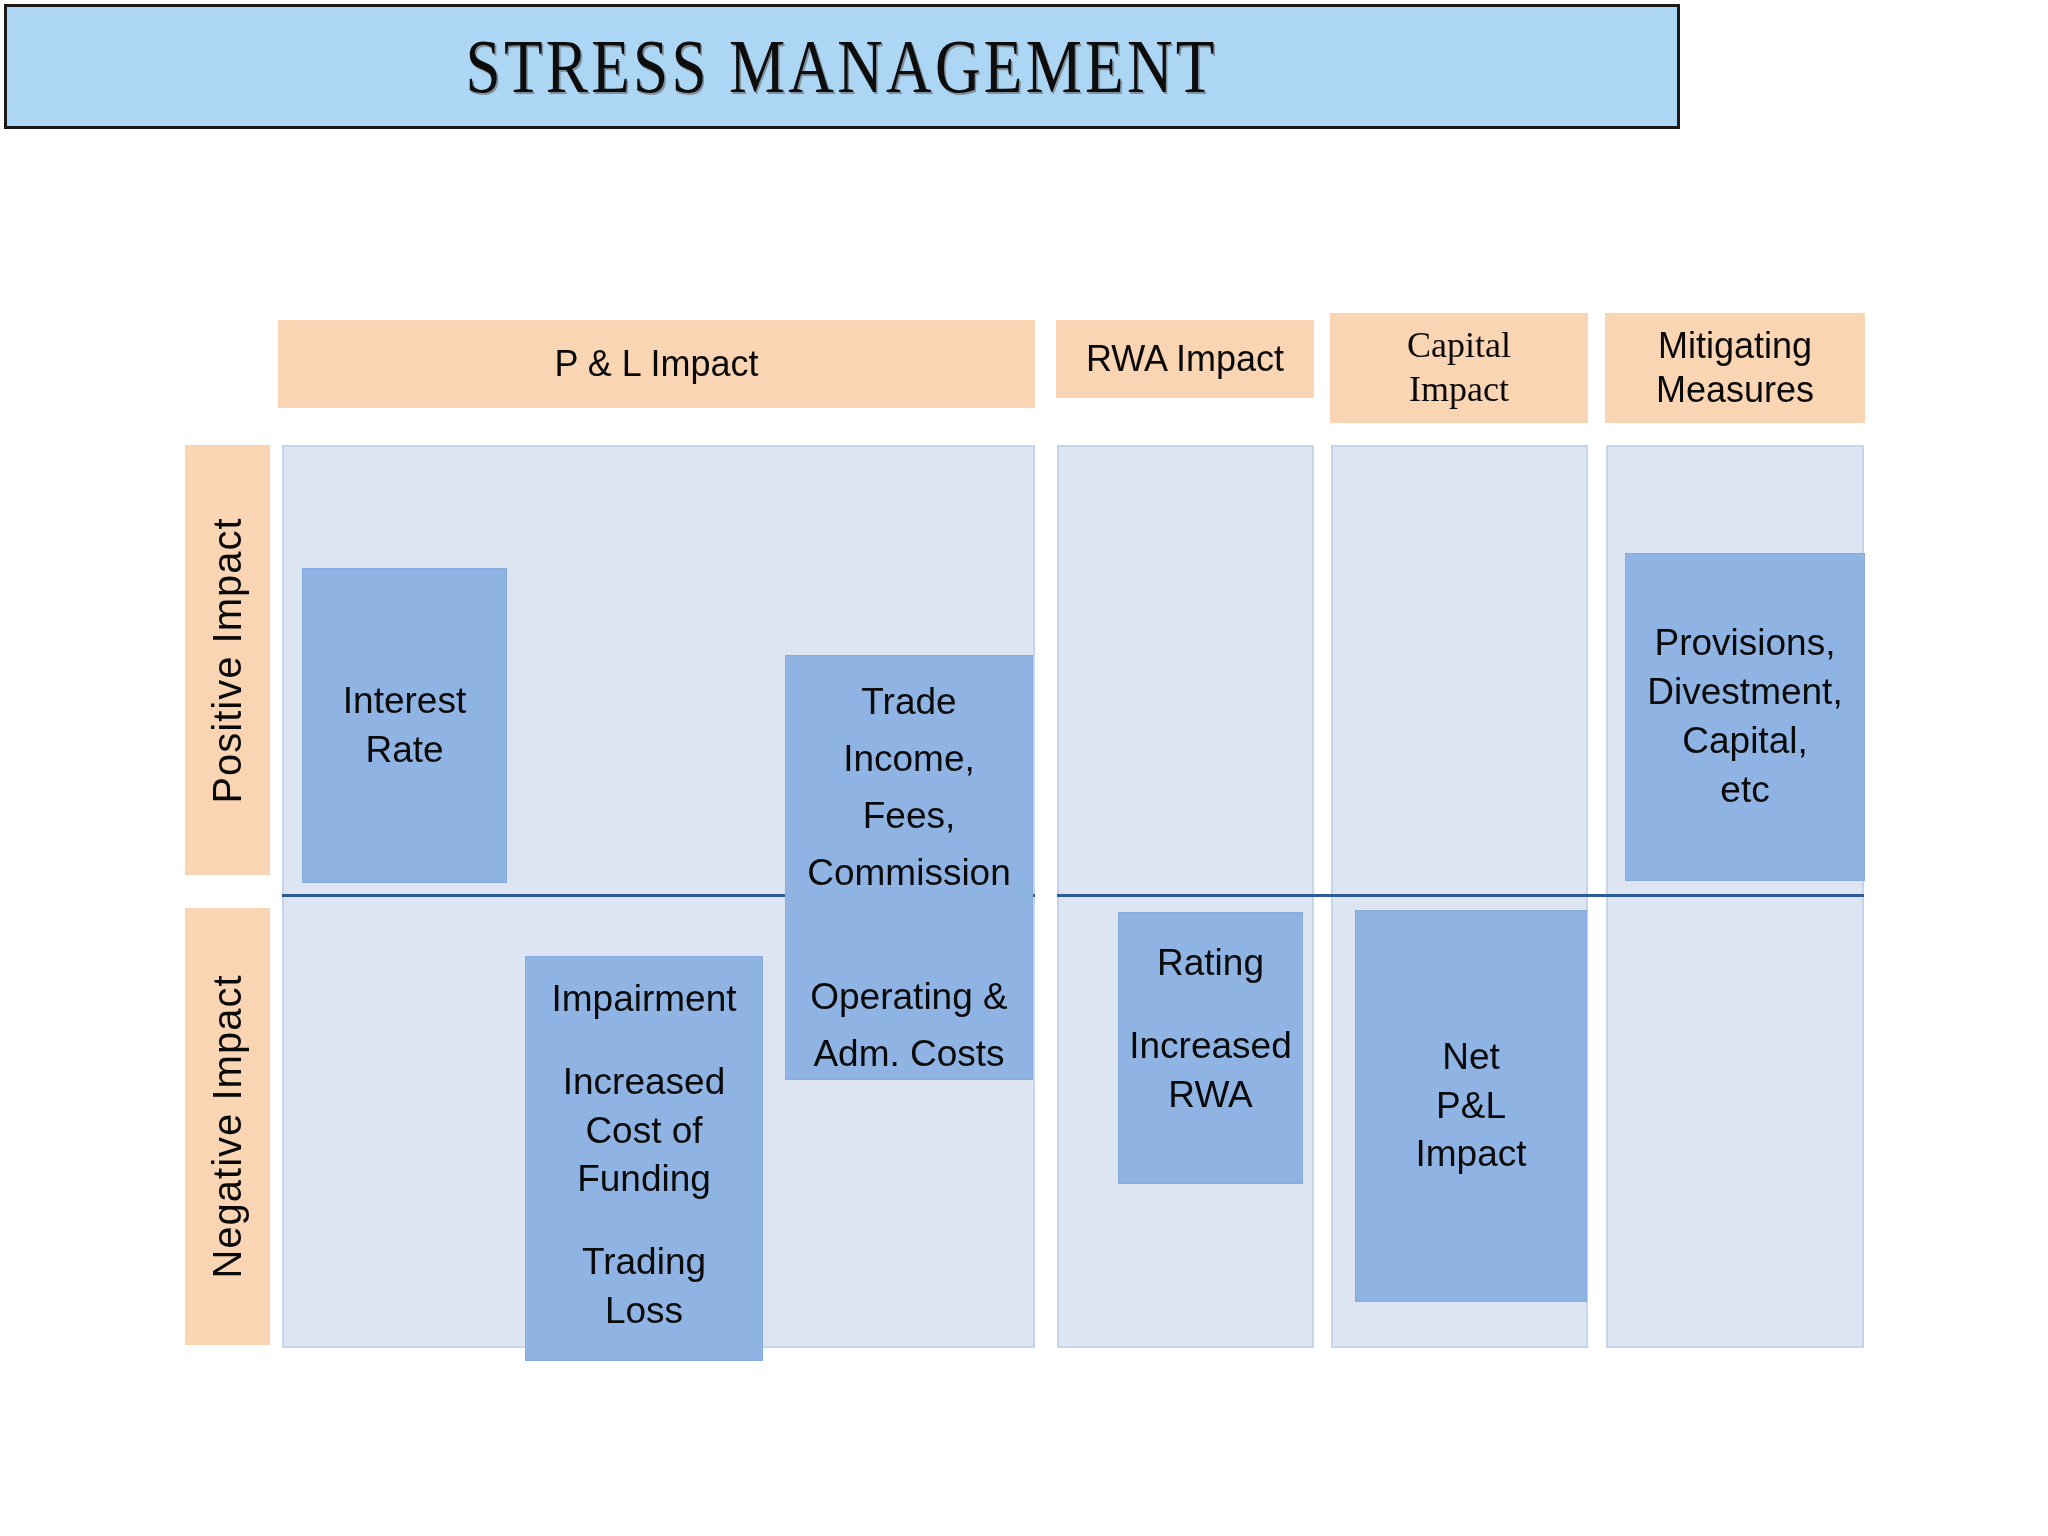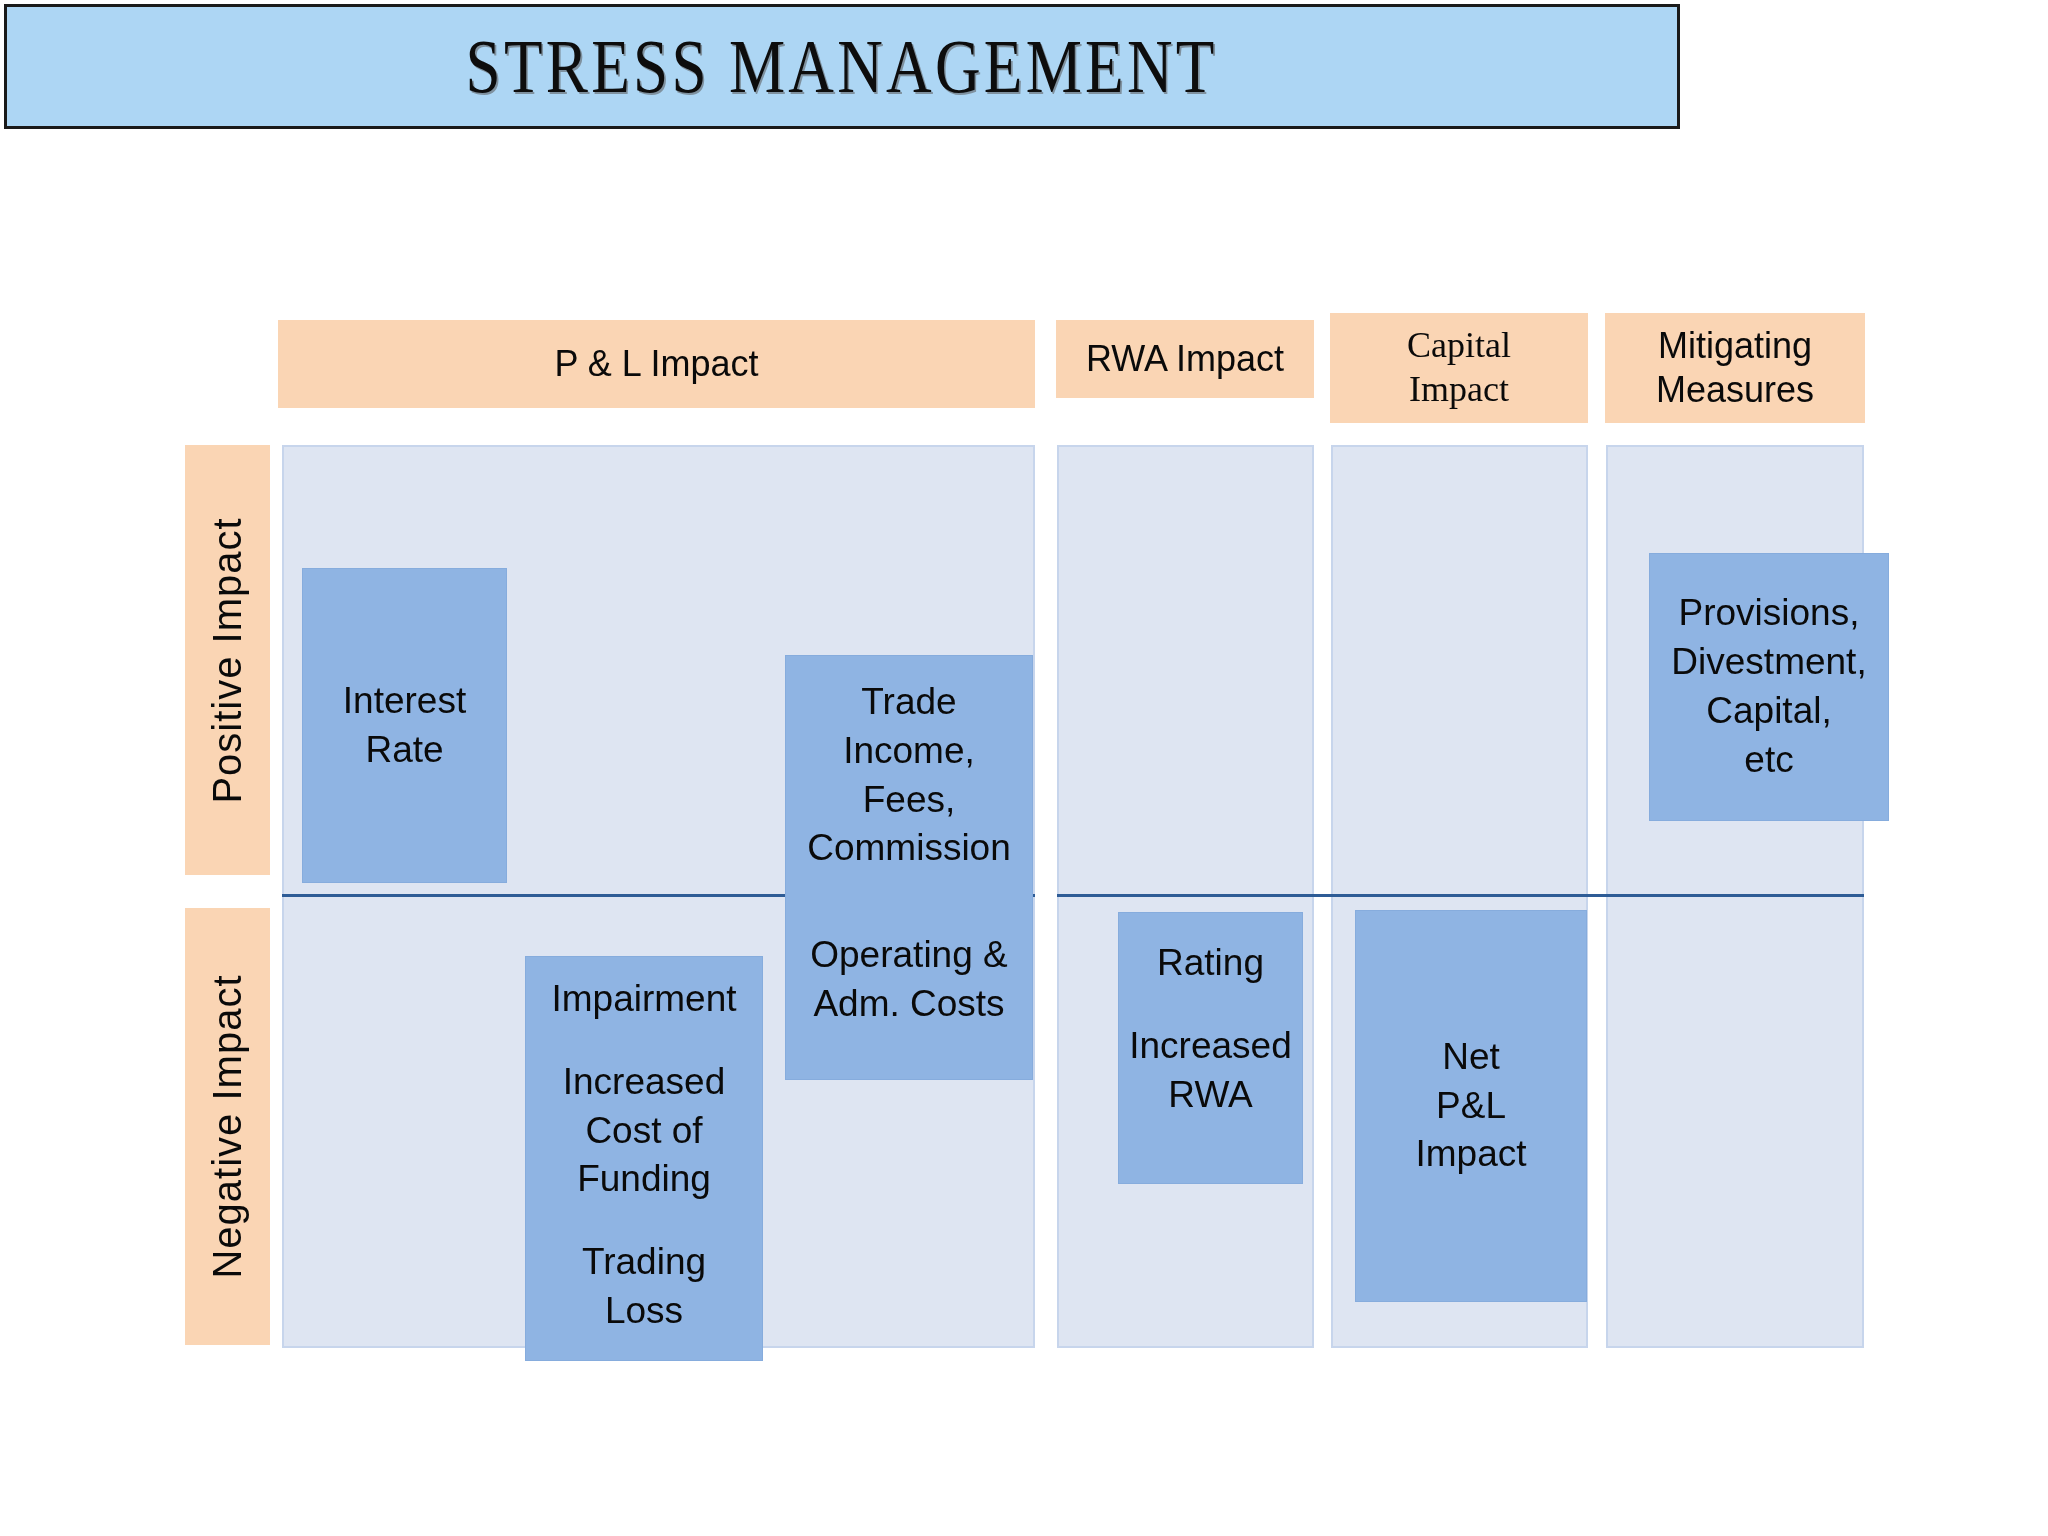--- a/index.html
+++ b/index.html
@@ -127,25 +127,25 @@
     text-align: center;
     color: #0a0a0a;
     font-size: 37px;
     line-height: 1.32;
     font-family: "Liberation Sans", sans-serif;
   }
   .box .ln { display: block; }
   .box .gap { display: block; height: 34px; }
 
   #box-interest   { left: 302px;  top: 568px;  width: 205px; height: 315px; }
-  #box-trade      { left: 785px;  top: 655px;  width: 248px; height: 425px; justify-content: flex-start; padding-top: 22px; }
+  #box-trade      { left: 785px;  top: 655px;  width: 248px; height: 425px; justify-content: space-between; padding-top: 22px; }
   #box-impairment { left: 525px;  top: 912px;  width: 238px; height: 405px; justify-content: flex-start; padding-top: 18px; margin-top: 44px; }
   #box-rwa        { left: 1081px; top: 912px;  width: 185px; height: 272px; justify-content: flex-start; padding-top: 26px; margin-left: 37px; }
   #box-netpl      { left: 1355px; top: 910px;  width: 232px; height: 392px; }
-  #box-mitig      { left: 1625px; top: 553px;  width: 240px; height: 268px; margin-left: 24px; }
+  #box-mitig      { left: 1625px; top: 553px;  width: 240px; height: 328px; }
 
   
   #box-trade .gap-big { display: block; height: 58px; }
 </style>
 </head>
 <body>
 
 <div id="title-banner">
   <div id="title-text">STRESS  MANAGEMENT</div>
 </div>

